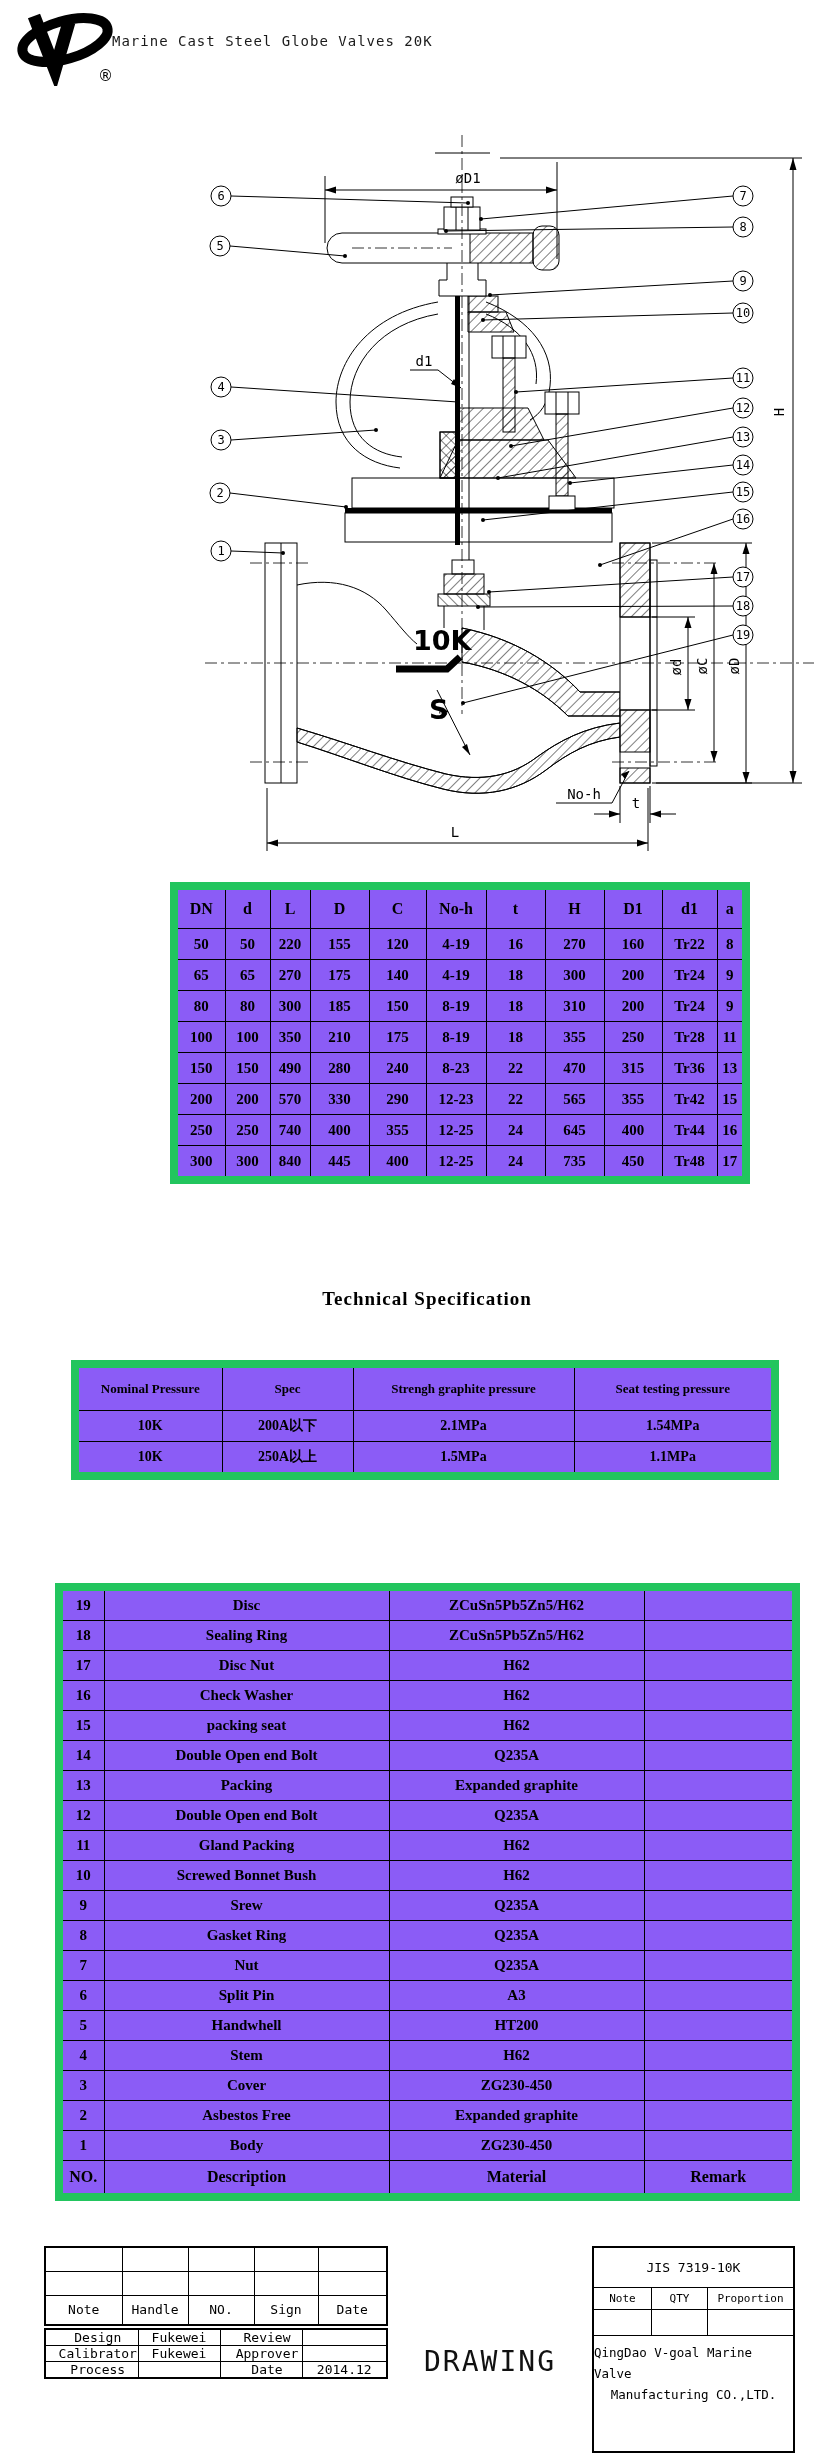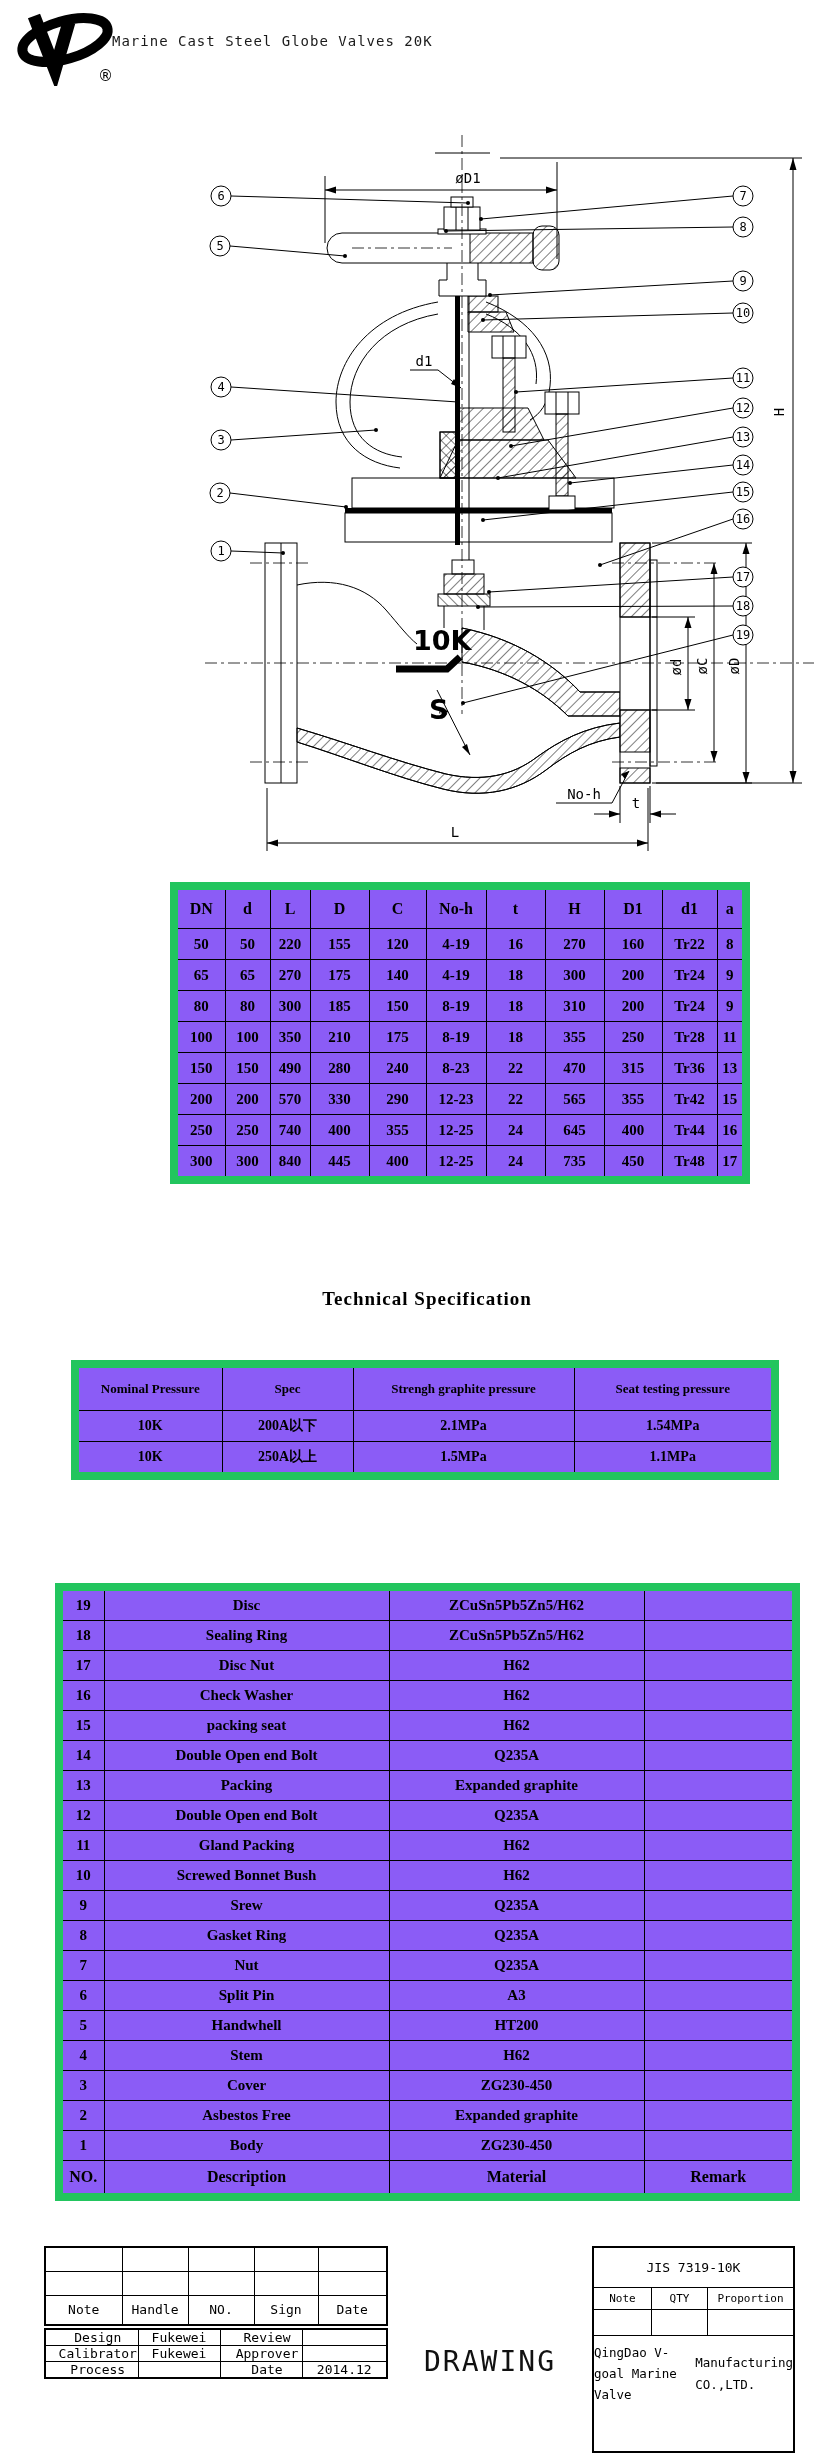--- a/index.html
+++ b/index.html
@@ -44,21 +44,21 @@
      box-sizing:border-box;background:#fff;}
   .rblock .rrow{box-sizing:border-box;border-bottom:1px solid #000;display:flex;align-items:center;justify-content:center;}
   .rblock .standard{height:40px;font-size:13px;}
   .rblock .qhead{height:22px;padding:0;font-size:11px;}
   .rblock .qhead .qc,.rblock .qempty .qc{flex:none;height:100%;display:flex;align-items:center;justify-content:center;box-sizing:border-box;}
   .rblock .qc1{width:58px;border-right:1px solid #000;}
   .rblock .qc2{width:56px;border-right:1px solid #000;}
   .rblock .qc3{width:85px;}
   .rblock .qempty{height:26px;padding:0;}
   .rblock .total{height:42px;font-size:13px;}
-  .rblock .company{height:75px;border-bottom:none;flex-direction:row;font-size:12.5px;line-height:1.7;}
+  .rblock .company{height:75px;border-bottom:none;flex-direction:column;font-size:12.5px;line-height:1.7;}
 </style>
 </head>
 <body>
 
 <div class="page">
 
   <svg class="abs" style="left:8px;top:6px;" width="110" height="80" viewBox="0 0 110 80">
     <ellipse cx="57" cy="34" rx="44" ry="19" transform="rotate(-16 57 34)" fill="none" stroke="#000" stroke-width="10"></ellipse>
     <path d="M 26,10 L 47,64 L 61,16" stroke="#000" stroke-width="13" fill="none"></path>
     <text x="90" y="75" font-size="15" font-family="DejaVu Sans, sans-serif" fill="#000">®</text>

